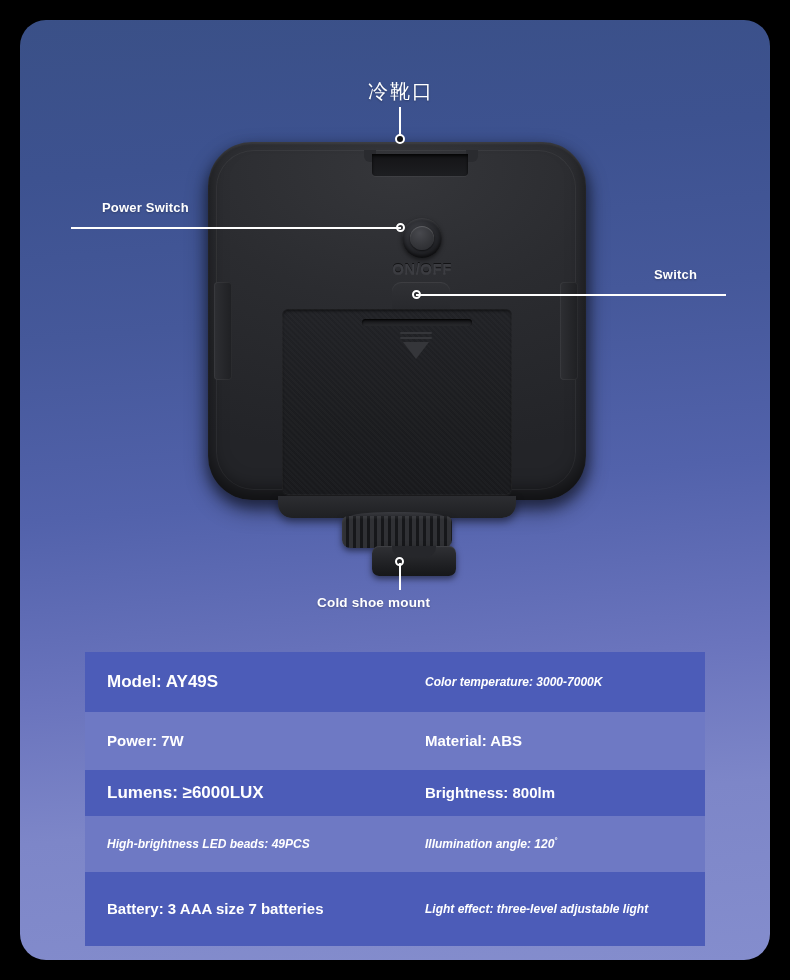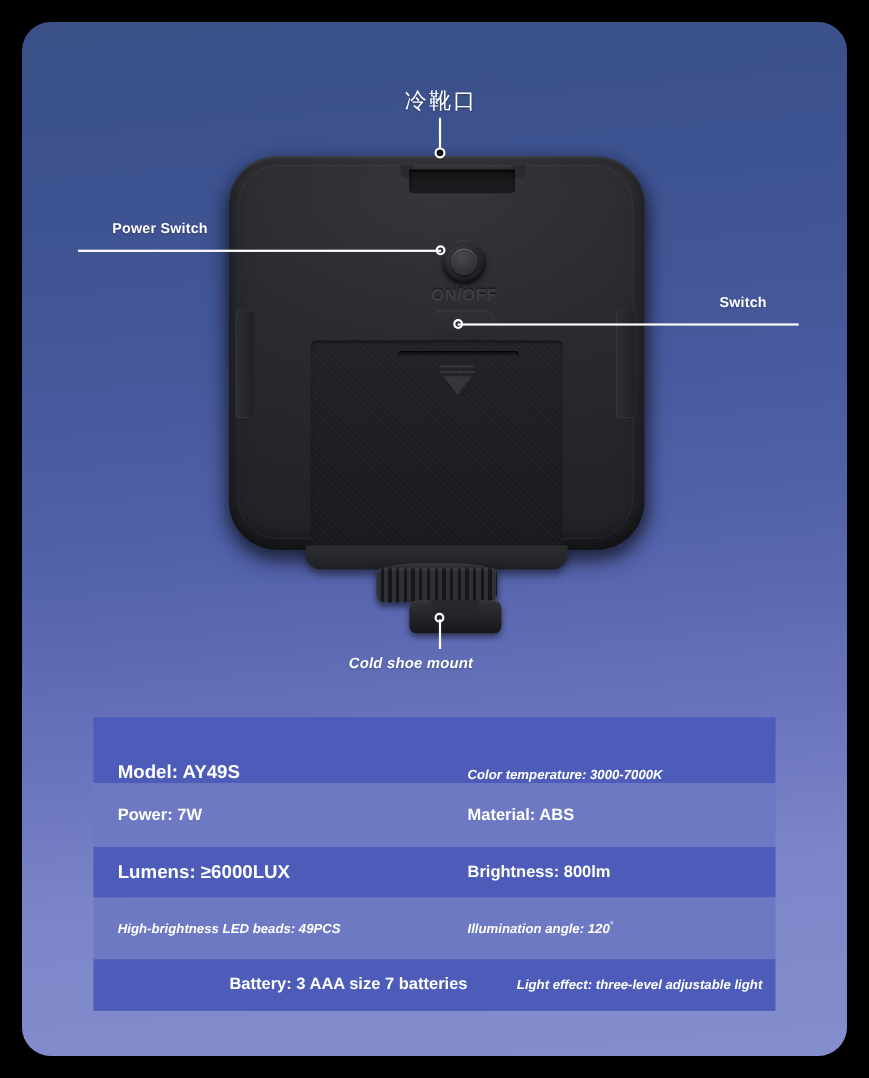--- a/index.html
+++ b/index.html
@@ -259,21 +259,21 @@
     font-weight: 700;
     letter-spacing: 0.2px;
     white-space: nowrap;
     text-shadow: 0 1px 2px rgba(0,0,0,0.25);
   }
   .callout-label.cjk {
     font-size: 20px;
     font-weight: 400;
     letter-spacing: 2px;
   }
-  .callout-label.lg { font-size: 13.5px; font-style: italic; }
+  .callout-label.lg { font-size: 13.5px; }
 
   
   #spec-table {
     position: absolute;
     left: 65px; top: 632px;
     width: 620px;
   }
   .spec-row {
     position: relative;
     display: flex;
@@ -349,21 +349,21 @@
       <div class="dot-hollow" style="left:392px; top:270px;"></div>
       <div class="callout-label" style="left:634px; top:247px;">Switch</div>
 
       <div class="lead v" style="left:379px; top:543px; height:27px;"></div>
       <div class="dot-hollow" style="left:375px; top:537px;"></div>
       <div class="callout-label lg" style="left:297px; top:575px;">Cold shoe mount</div>
     </div>
 
     <div id="spec-table">
 
-      <div class="spec-row" style="height:60px; background:#4c5cb8;align-items:flex-end;">
+      <div class="spec-row" style="height:60px; background:#4c5cb8;">
         <div class="col-l sz-lg">Model: AY49S</div>
         <div class="col-r sz-sm">Color temperature: 3000-7000K</div>
       </div>
 
       <div class="spec-row" style="height:58px; background:#6e79c4;">
         <div class="col-l sz-md">Power: 7W</div>
         <div class="col-r sz-md">Material: ABS</div>
       </div>
 
       <div class="spec-row" style="height:46px; background:#4c5cb8;">
@@ -371,21 +371,21 @@
         <div class="col-r sz-md">Brightness: 800lm</div>
       </div>
 
       <div class="spec-row" style="height:56px; background:#6e79c4;">
         <div class="col-l sz-sm">High-brightness LED beads: 49PCS</div>
         <div class="col-r sz-sm">
           <span>Illumination angle: 120</span><span class="deg">°</span>
         </div>
       </div>
 
-      <div class="spec-row" style="height:47px; background:#4c5cb8;text-align:right;">
+      <div class="spec-row" style="height:74px; background:#4c5cb8;">
         <div class="col-l sz-md">Battery: 3 AAA size 7 batteries</div>
         <div class="col-r sz-sm">Light effect: three-level adjustable light</div>
       </div>
 
     </div>
 
   </div>
 </div>
 
 </body></html>

